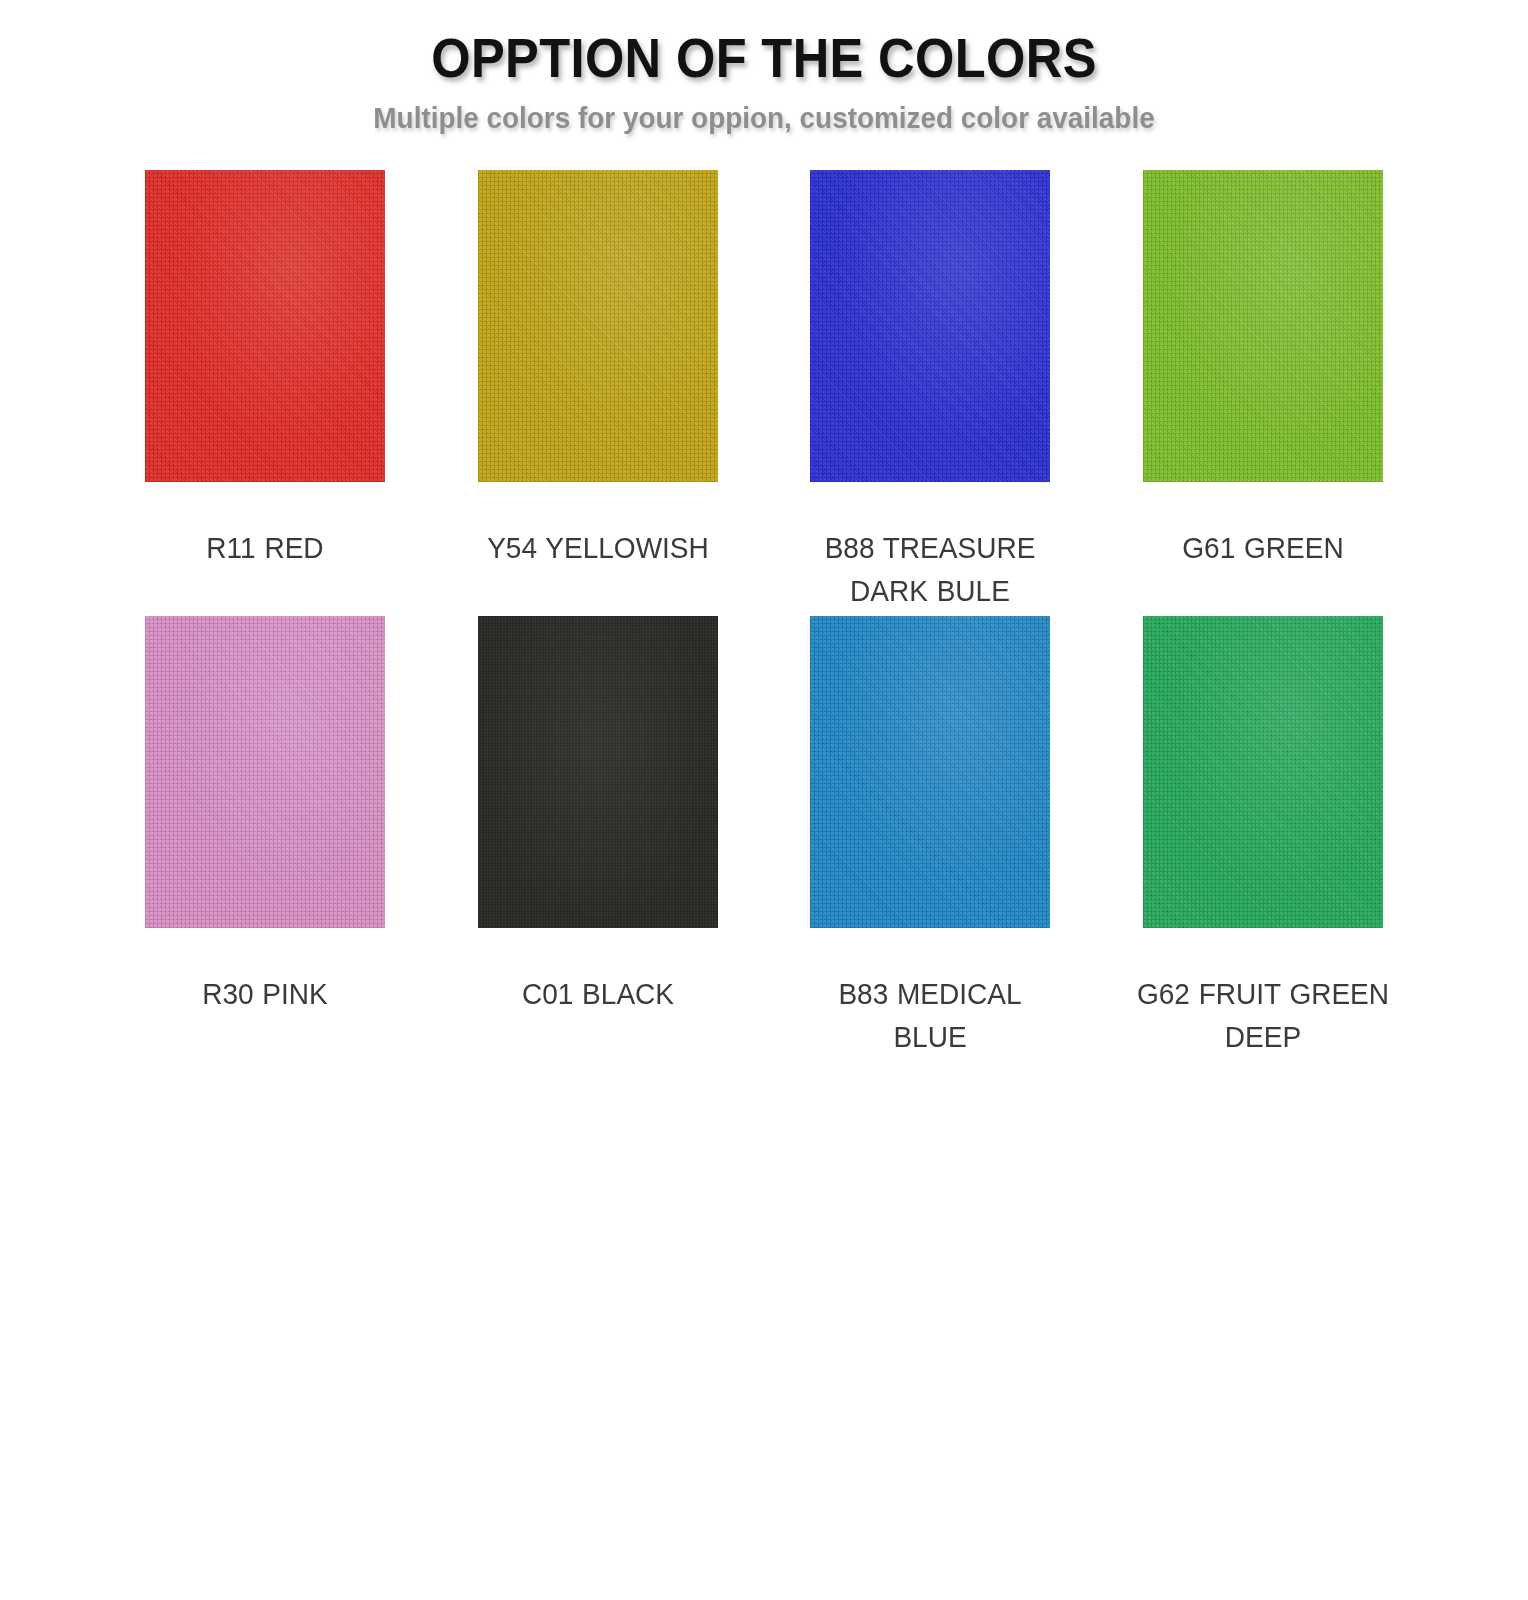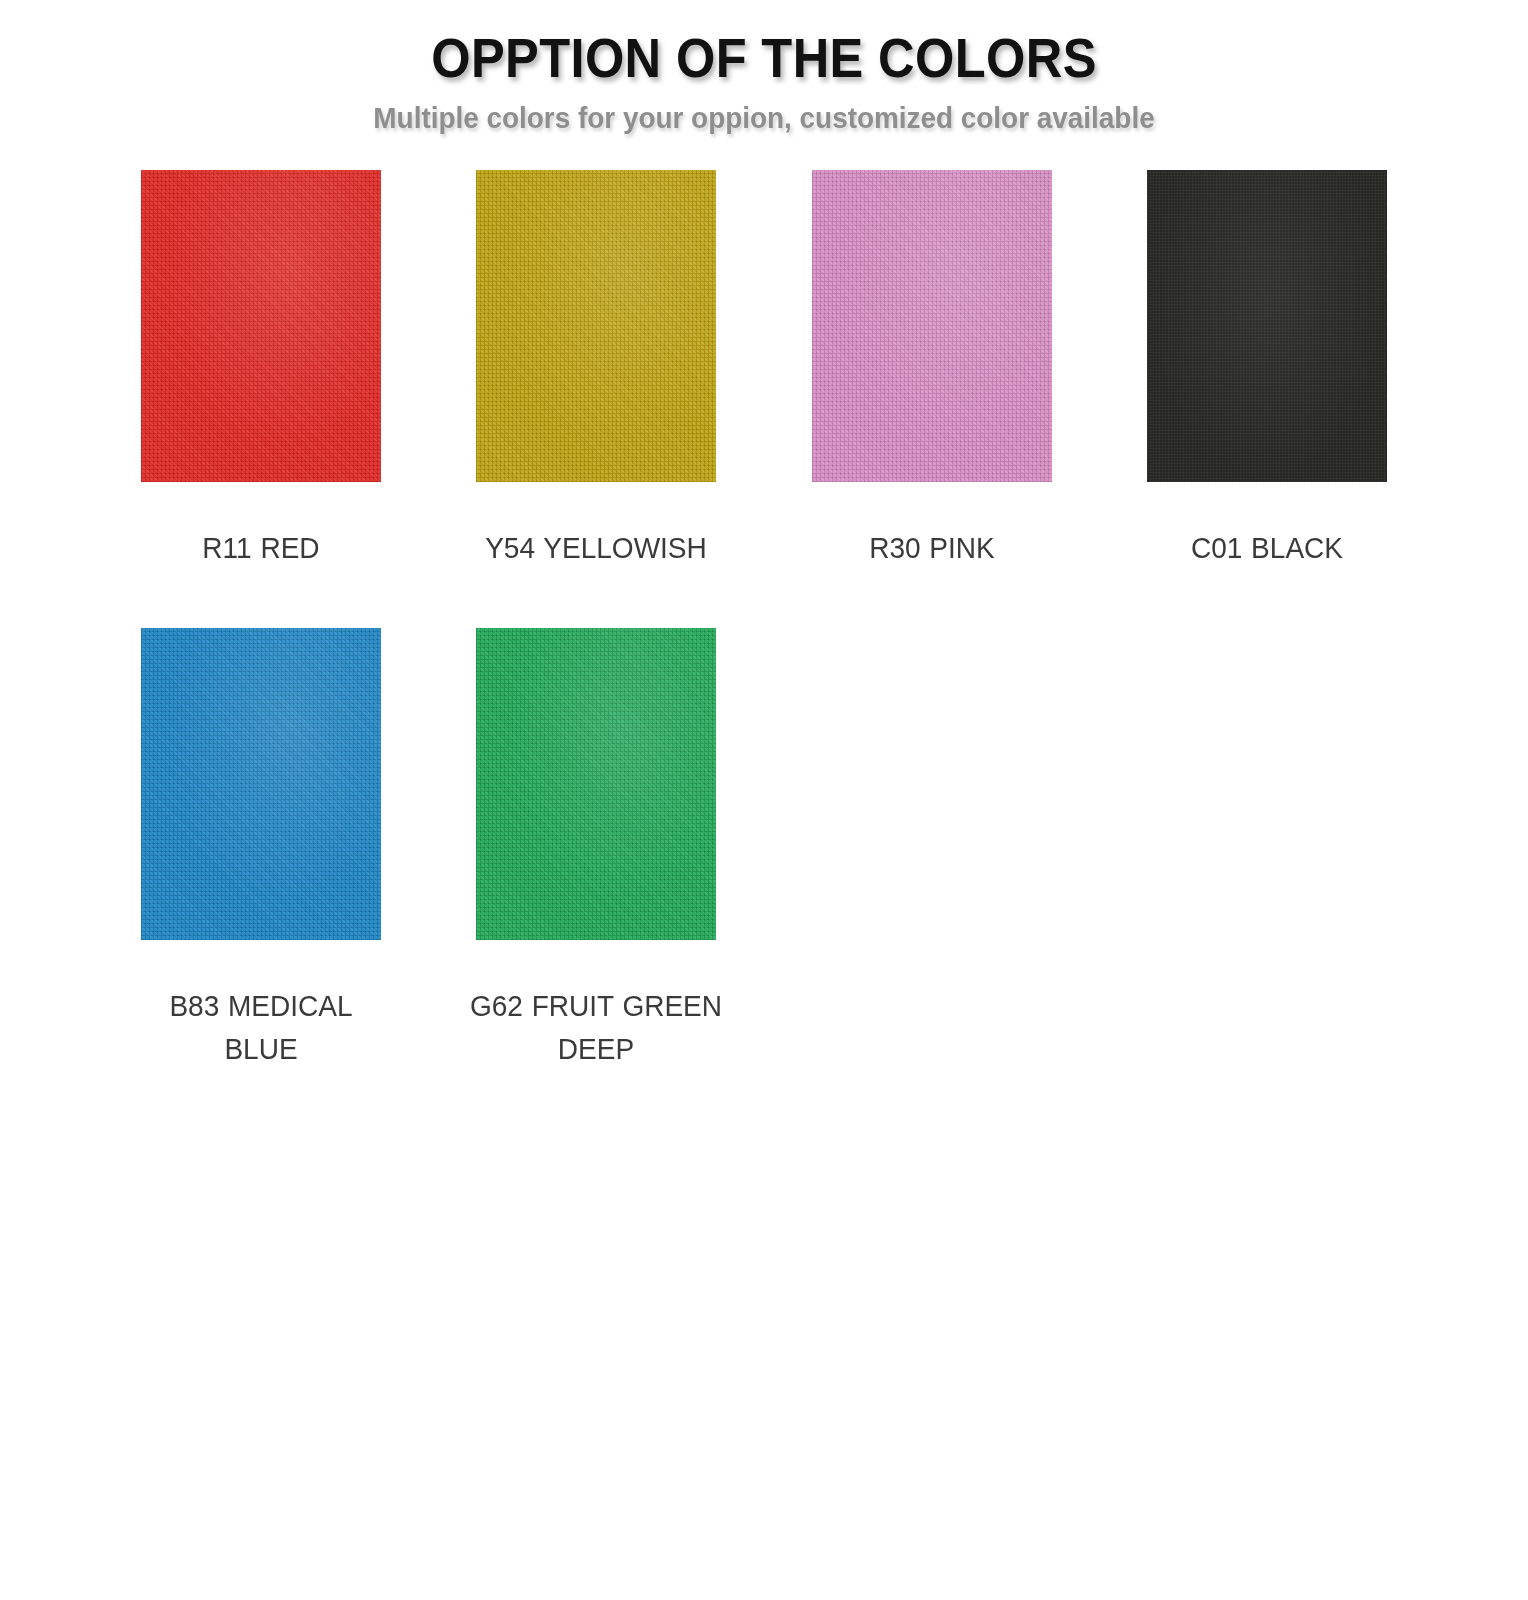--- a/index.html
+++ b/index.html
@@ -52,21 +52,20 @@
   
   .grid {
     margin: 0 auto;
     padding-top: 34px;
     width: 1330px;
     display: grid;
     grid-template-columns: repeat(4, 1fr);
     grid-auto-rows: 446px;
     column-gap: 0px;
     row-gap: 0px;
-    gap: 12px;
   }
 
   .cell {
     display: flex;
     flex-direction: column;
     align-items: center;
   }
 
   .swatch {
     position: relative;
@@ -161,20 +160,28 @@
   <div class="grid">
       <div class="cell">
         <div class="swatch" style="background: rgb(229, 33, 28);"></div>
         <div class="label">R11 RED</div>
       </div>
       <div class="cell">
         <div class="swatch" style="background: rgb(192, 162, 9);"></div>
         <div class="label">Y54 YELLOWISH</div>
       </div>
       <div class="cell">
+        <div class="swatch" style="background: rgb(32, 36, 213);"></div>
+        <div class="label">B88 TREASURE DARK BULE</div>
+      </div>
+      <div class="cell">
+        <div class="swatch" style="background: rgb(121, 190, 31);"></div>
+        <div class="label">G61 GREEN</div>
+      </div>
+      <div class="cell">
         <div class="swatch" style="background: rgb(218, 140, 198);"></div>
         <div class="label">R30 PINK</div>
       </div>
       <div class="cell">
         <div class="swatch felt" style="background: rgb(42, 42, 38);"></div>
         <div class="label">C01 BLACK</div>
       </div>
       <div class="cell">
         <div class="swatch" style="background: rgb(21, 131, 198);"></div>
         <div class="label">B83 MEDICAL BLUE</div>

